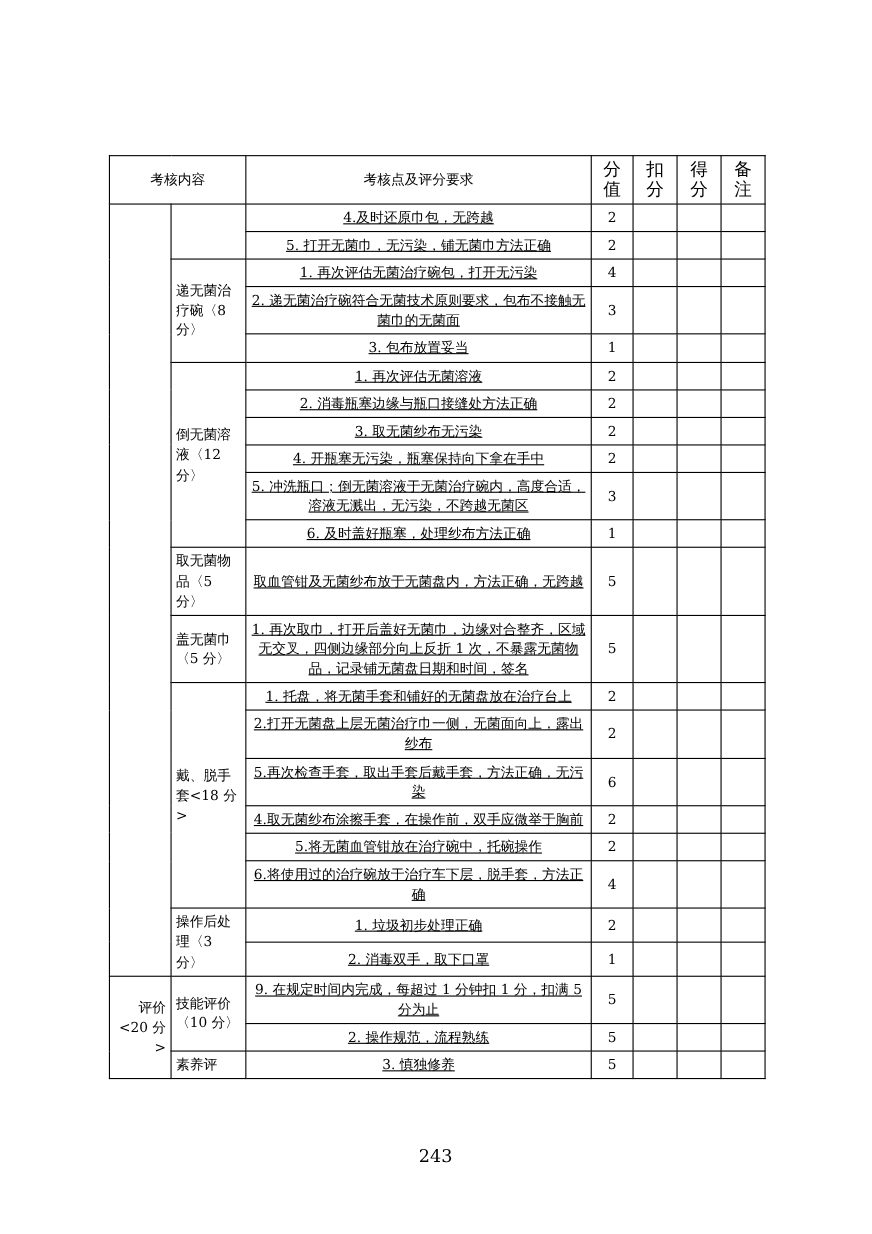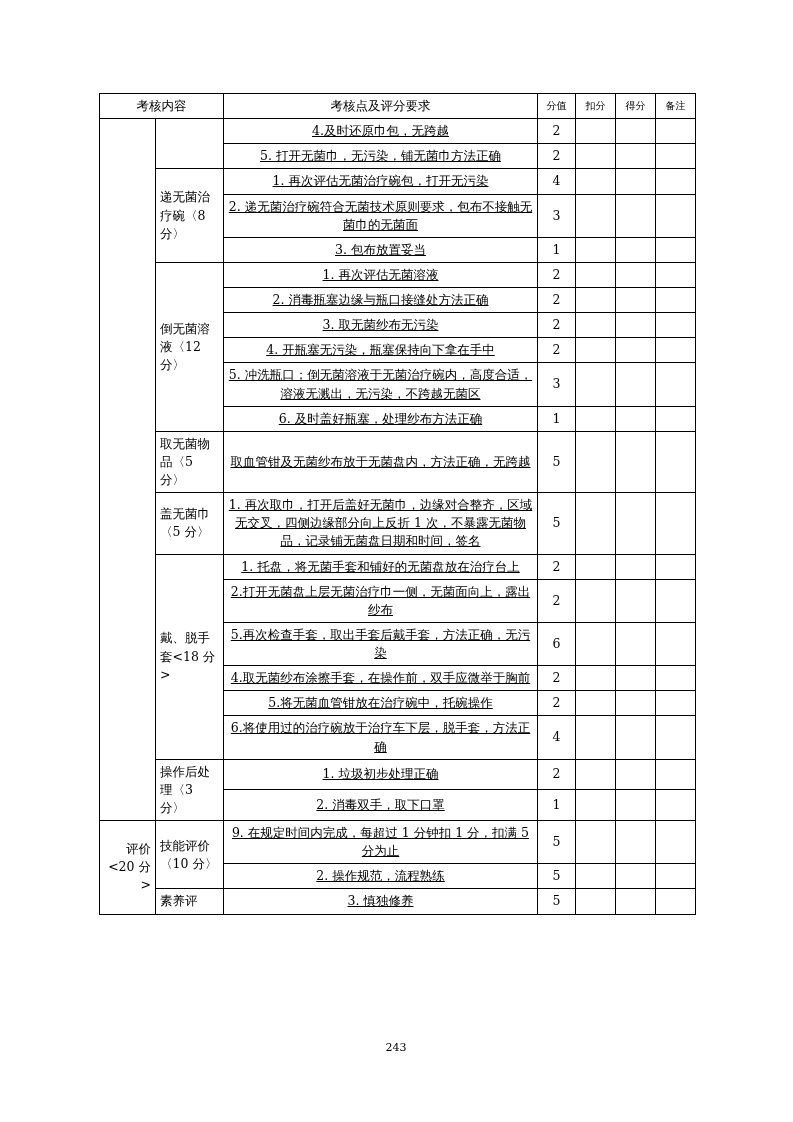--- a/index.html
+++ b/index.html
@@ -23,20 +23,21 @@
   .sheet {
     position: absolute;
     left: 99px;
     top: 93px;
     width: 596px;
   }
   table.grade-table {
     border-collapse: collapse;
     width: 596px;
     table-layout: fixed;
+    margin-top: 48px;
   }
   table.grade-table td, table.grade-table th {
     border: 1px solid #000;
     padding: 3px 4px;
     font-size: 12.5px;
     line-height: 1.45;
     vertical-align: middle;
     font-weight: normal;
   }
   
@@ -48,21 +49,21 @@
   col.c6 { width: 40px; }
   col.c7 { width: 40px; }
 
   thead td {
     text-align: center;
     font-weight: bold;
     font-size: 13.5px;
     padding: 6px 2px;
   }
   thead td.narrow {
-    font-size: 10px;
+    font-size: 16px;
     line-height: 1.15;
   }
   .cat-cell {
     text-align: right;
     font-weight: bold;
     font-size: 13px;
     line-height: 1.5;
   }
   .sub-cell {
     text-align: left;
@@ -80,21 +81,21 @@
     text-align: center;
     font-size: 12.5px;
   }
   .blank-cell { }
   .page-number {
     position: absolute;
     top: 1041px;
     left: 0;
     width: 792px;
     text-align: center;
-    font-size: 11px;
+    font-size: 16px;
     font-family: "DejaVu Serif", "Liberation Serif", serif;
   }
 </style>
 </head>
 <body>
 
 <div class="page">
   <div class="sheet">
     <table class="grade-table">
       <colgroup>

